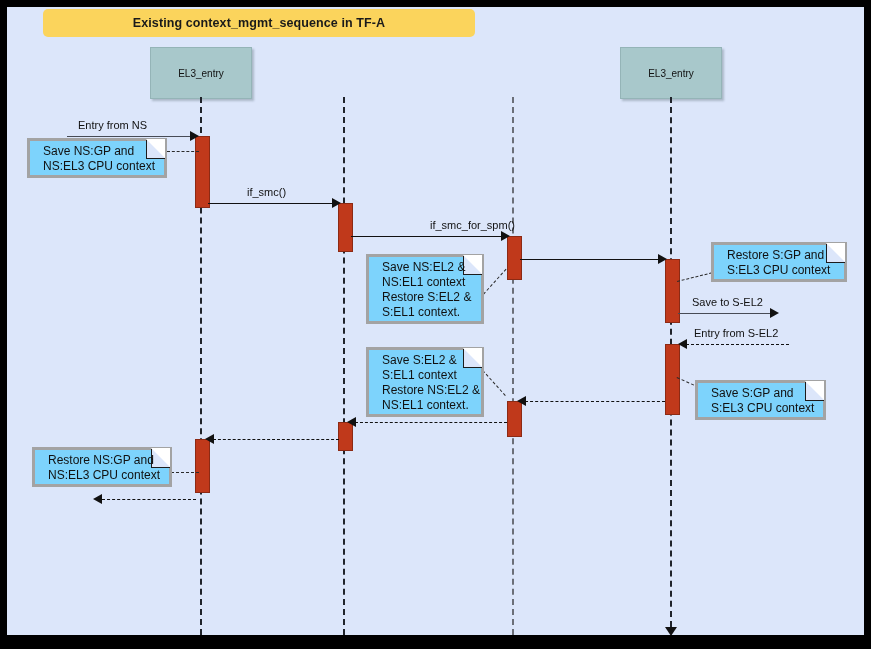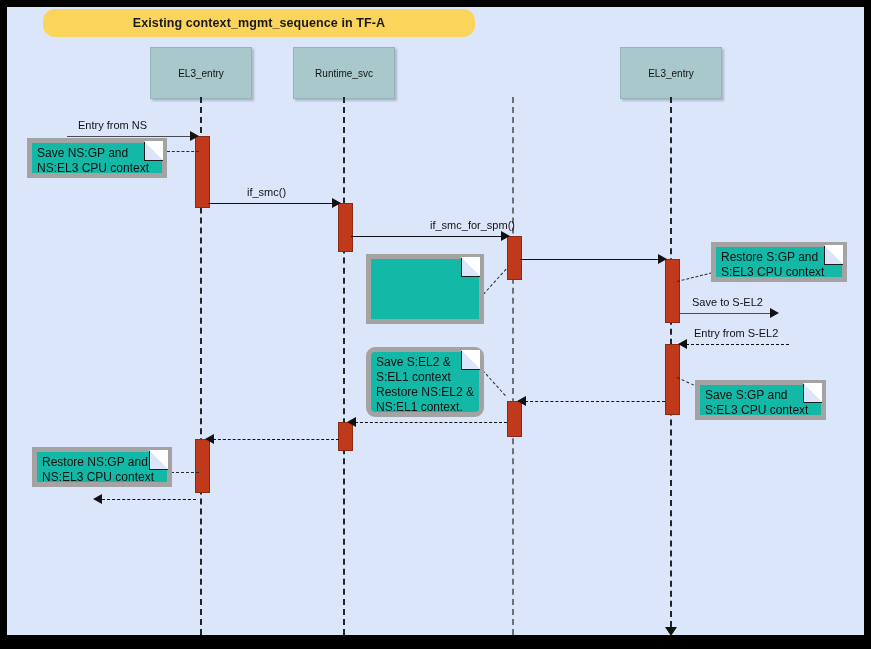--- a/index.html
+++ b/index.html
@@ -30,21 +30,21 @@
   }
 
   
   .title-banner {
     position: absolute;
     left: 36px;
     top: 2px;
     width: 432px;
     height: 28px;
     background: #fbd45c;
-    border-radius: 12px;
+    border-radius: 5px;
     display: flex;
     align-items: center;
     justify-content: center;
     font-size: 12.5px;
     font-weight: bold;
     color: #1a1a1a;
     letter-spacing: 0.1px;
   }
 
   
@@ -118,26 +118,26 @@
     position: absolute;
     font-size: 11px;
     color: #111;
     white-space: nowrap;
     background: transparent;
   }
 
   
   .note {
     position: absolute;
-    background: #14b8a6;
-    border: 5px solid #a3a3a3;
+    background: #7dd3fc;
+    border: 3px solid #a3a3a3;
     font-size: 12px;
     line-height: 15px;
     color: #111;
-    padding: 3px 5px 3px 5px;
+    padding: 3px 5px 3px 13px;
     box-sizing: border-box;
   }
   .note .fold {
     position: absolute;
     top: -1px;
     right: -1px;
     width: 18px;
     height: 18px;
     background: #dce6fa;
     border-left: 1px solid #1c1c1c;
@@ -167,23 +167,20 @@
 
 <div id="frame">
   <div id="canvas">
 
     <div class="title-banner">
       <span>Existing context_mgmt_sequence in TF-A</span>
     </div>
 
     <div class="actor-box" style="left:143px; top:40px;">
       <span>EL3_entry</span>
-    </div>
-    <div class="actor-box" style="left:286px; top:40px;">
-      <span>Runtime_svc</span>
     </div>
     <div class="actor-box" style="left:613px; top:40px;">
       <span>EL3_entry</span>
     </div>
 
     <div class="lifeline" style="left:193px; height:538px;"></div>
     <div class="lifeline" style="left:336px; height:538px;"></div>
     <div class="lifeline gray" style="left:505px; height:538px;"></div>
     <div class="lifeline" style="left:663px; height:530px;"></div>
     <div class="lifeline-arrowhead" style="left:658px; top:620px;"></div>
@@ -237,20 +234,26 @@
       <div class="fold"></div>
       <div class="note-text">
         <div>Save NS:GP and</div>
         <div>NS:EL3 CPU context</div>
       </div>
     </div>
 
     <div class="connector" style="left:476px; top:287px; width:34px; transform: rotate(-48deg);"></div>
     <div class="note" style="left:359px; top:247px; width:118px; height:70px;">
       <div class="fold"></div>
+      <div class="note-text">
+        <div>Save NS:EL2 &amp;</div>
+        <div>NS:EL1 context</div>
+        <div>Restore S:EL2 &amp;</div>
+        <div>S:EL1 context.</div>
+      </div>
     </div>
 
     <div class="connector" style="left:670px; top:274px; width:36px; transform: rotate(-14deg);"></div>
     <div class="note" style="left:704px; top:235px; width:136px; height:40px;">
       <div class="fold"></div>
       <div class="note-text">
         <div>Restore S:GP and</div>
         <div>S:EL3 CPU context</div>
       </div>
     </div>
@@ -258,21 +261,21 @@
     <div class="connector" style="left:670px; top:370px; width:24px; transform: rotate(24deg);"></div>
     <div class="note" style="left:688px; top:373px; width:131px; height:40px;">
       <div class="fold"></div>
       <div class="note-text">
         <div>Save S:GP and</div>
         <div>S:EL3 CPU context</div>
       </div>
     </div>
 
     <div class="connector" style="left:476px; top:363px; width:34px; transform: rotate(48deg);"></div>
-    <div class="note" style="left:359px; top:340px; width:118px; height:70px;border-radius:9px;">
+    <div class="note" style="left:359px; top:340px; width:118px; height:70px;">
       <div class="fold"></div>
       <div class="note-text">
         <div>Save S:EL2 &amp;</div>
         <div>S:EL1 context</div>
         <div>Restore NS:EL2 &amp;</div>
         <div>NS:EL1 context.</div>
       </div>
     </div>
 
     <div class="connector" style="left:164px; top:465px; width:28px;"></div>

